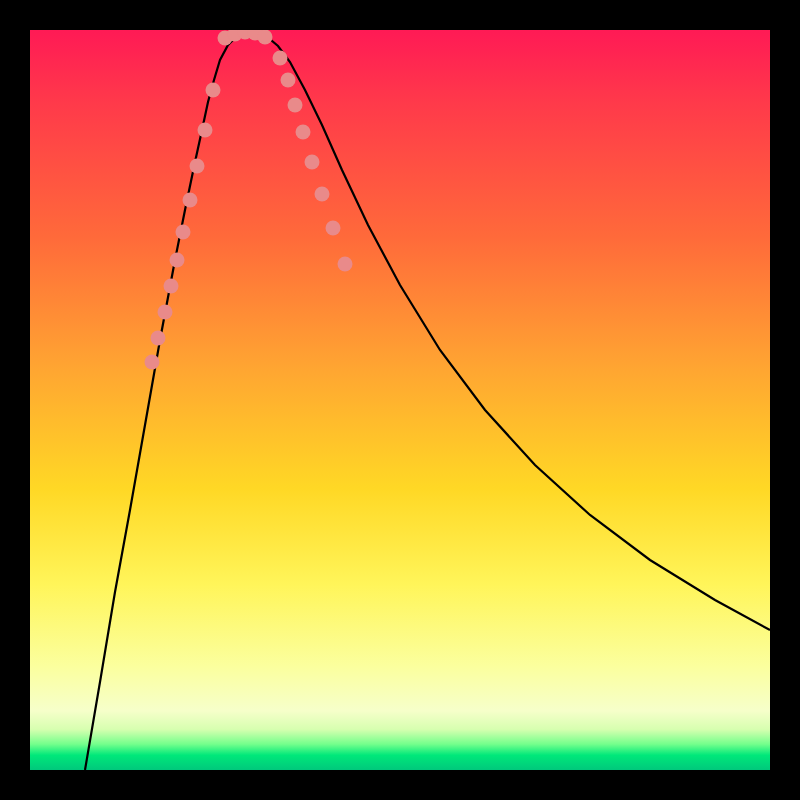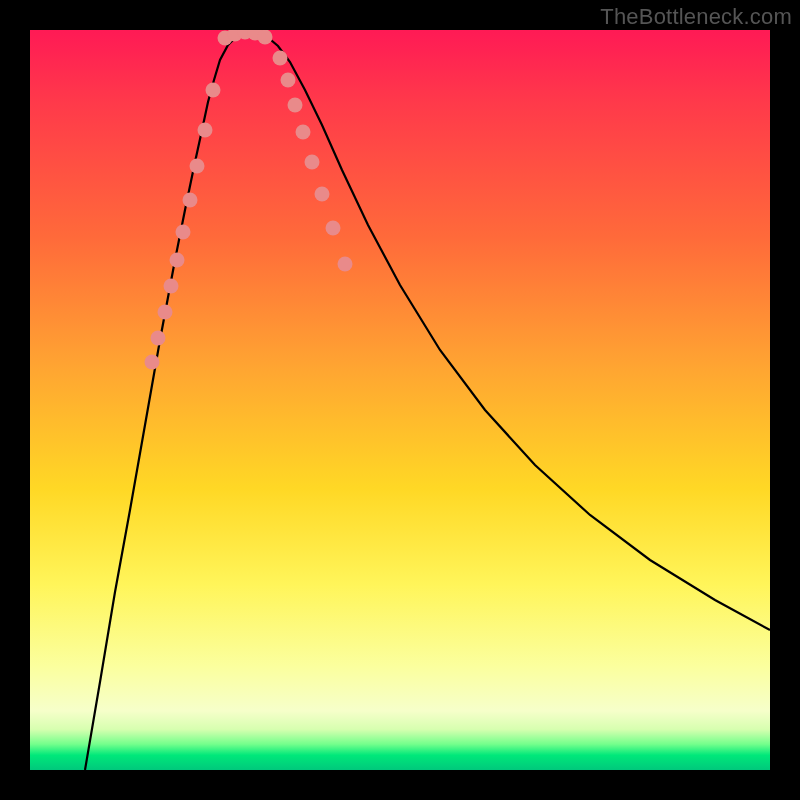--- a/index.html
+++ b/index.html
@@ -91,14 +91,13 @@
         </g>
       <g id="dots-bottom">
           <circle cx="195" cy="8" r="7.5" fill="#e98a8a"></circle>
           <circle cx="205" cy="4" r="7.5" fill="#e98a8a"></circle>
           <circle cx="215" cy="2" r="7.5" fill="#e98a8a"></circle>
           <circle cx="225" cy="3" r="7.5" fill="#e98a8a"></circle>
           <circle cx="235" cy="7" r="7.5" fill="#e98a8a"></circle>
         </g>
     </svg>
   </div>
-  <div class="watermark">TheBottleneck.com</div>
 </div>
 
 </body></html>

